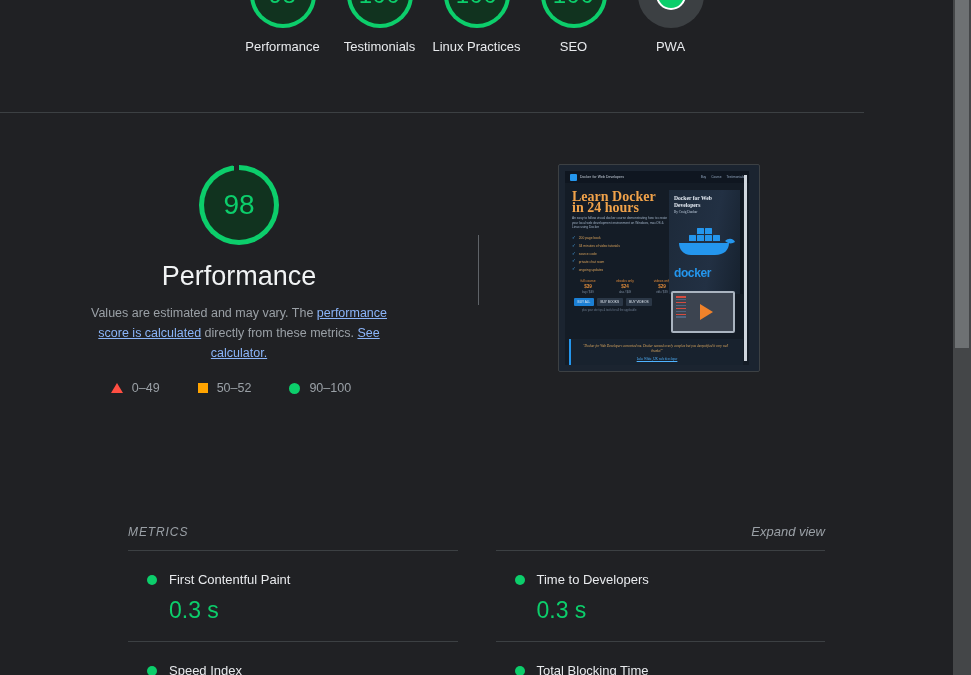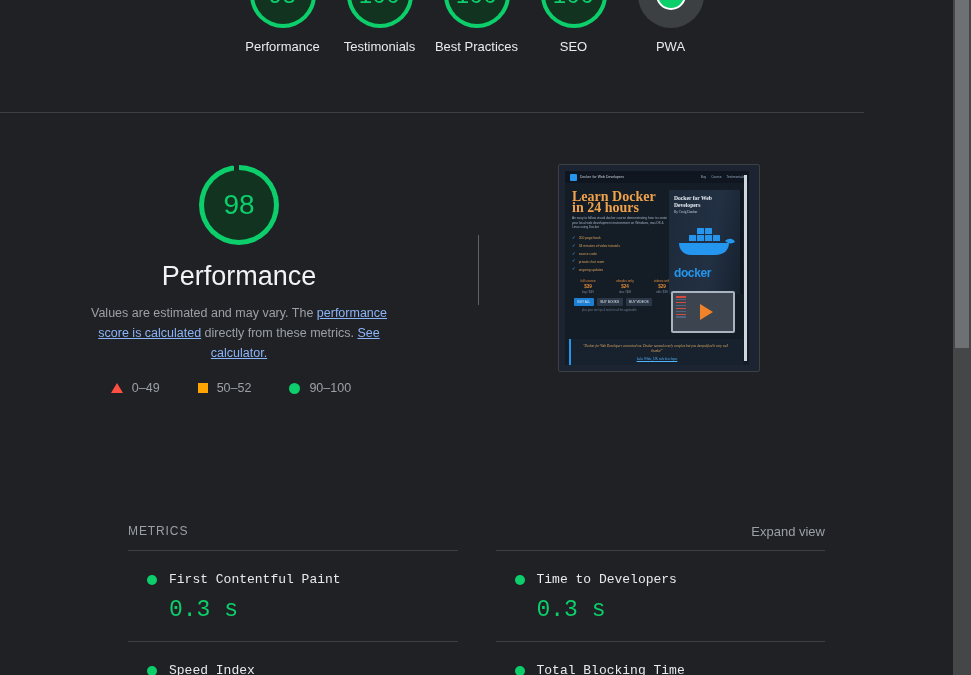--- a/index.html
+++ b/index.html
@@ -356,23 +356,24 @@
   .metrics {
     position: absolute;
     left: 0;
     top: 410px;
     width: 953px;
     padding: 0 128px;
   }
 
   .metrics-head {
     display: flex;
-    align-items: flex-start;
+    align-items: flex-end;
     justify-content: space-between;
     padding-bottom: 11px;
+    font-style: italic;
   }
   .metrics-title {
     font-size: 12px;
     letter-spacing: 0.9px;
     color: #9aa0a6;
   }
   .metrics-expand {
     font-size: 13px;
     color: #9aa0a6;
     cursor: pointer;
@@ -380,21 +381,20 @@
 
   .metrics-grid {
     display: flex;
     gap: 38px;
   }
   .metrics-col { flex: 1; }
 
   .metric {
     border-top: 1px solid #3c4043;
     padding: 21px 0 17px 19px;
-    font-family: Liberation Mono, monospace;
   }
 
   .metric-name {
     display: flex;
     align-items: center;
     gap: 12px;
     font-size: 13px;
     color: #e8eaed;
     line-height: 16px;
   }
@@ -456,21 +456,21 @@
           </div>
           <div class="gauge-label">Testimonials</div>
         </div>
 
         <div class="gauge-item">
           <div class="gauge-ring">
             <div class="arc" style="background:conic-gradient(#0cce6b 0deg 360deg);"></div>
             <div class="inner" style="background:#11331f;"></div>
             <span class="gauge-num" style="color:#0cce6b;">100</span>
           </div>
-          <div class="gauge-label">Best Practices</div>
+          <div class="gauge-label">Linux Practices</div>
         </div>
 
         <div class="gauge-item">
           <div class="gauge-ring">
             <div class="arc" style="background:conic-gradient(#0cce6b 0deg 360deg);"></div>
             <div class="inner" style="background:#11331f;"></div>
             <span class="gauge-num" style="color:#0cce6b;">100</span>
           </div>
           <div class="gauge-label">SEO</div>
         </div>

